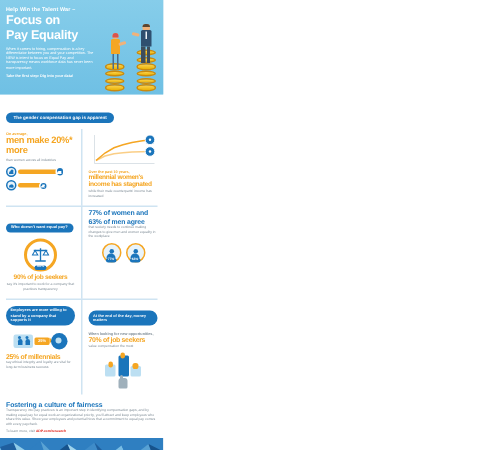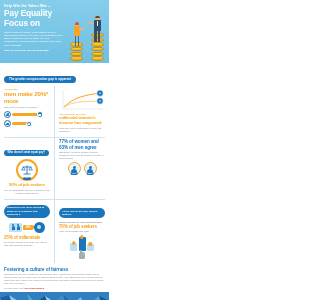--- a/index.html
+++ b/index.html
@@ -149,22 +149,22 @@
         <div class="torso" style="position:absolute;top:4.4px;left:2px;width:7px;height:11px;background:#2f4f6f;"></div>
         <div style="position:absolute;top:5px;left:4.6px;width:1.8px;height:5px;background:#eef3f7;"></div>
         <div class="leg" style="left:2.4px;width:2.2px;height:11px;background:#3d4d5c;"></div>
         <div class="leg" style="left:6.2px;width:2.2px;height:11px;background:#3d4d5c;"></div>
         <div style="position:absolute;top:6.4px;left:-3.6px;width:5.4px;height:1.6px;background:#f0b27a;border-radius:.8px;transform:rotate(14deg);"></div>
       </div>
     </div>
 
     <div class="hero-inner">
       <div class="eyebrow">Help Win the Talent War –</div>
+      <div class="hero-h1">Focus on</div>
       <div class="hero-h1">Pay Equality</div>
-      <div class="hero-h1">Focus on</div>
       <div class="hero-body">When it comes to hiring, compensation is a key differentiator between you and your competition. The NEW is intent to focus on Equal Pay and transparency means workforce data has never been more important.</div>
       <div class="hero-cta">Take the first step: Dig into your data!</div>
     </div>
   </div>
 
   <div class="sec-wrap">
     <span class="sec-pill">The gender compensation gap is apparent</span>
   </div>
 
   <div class="grid">

